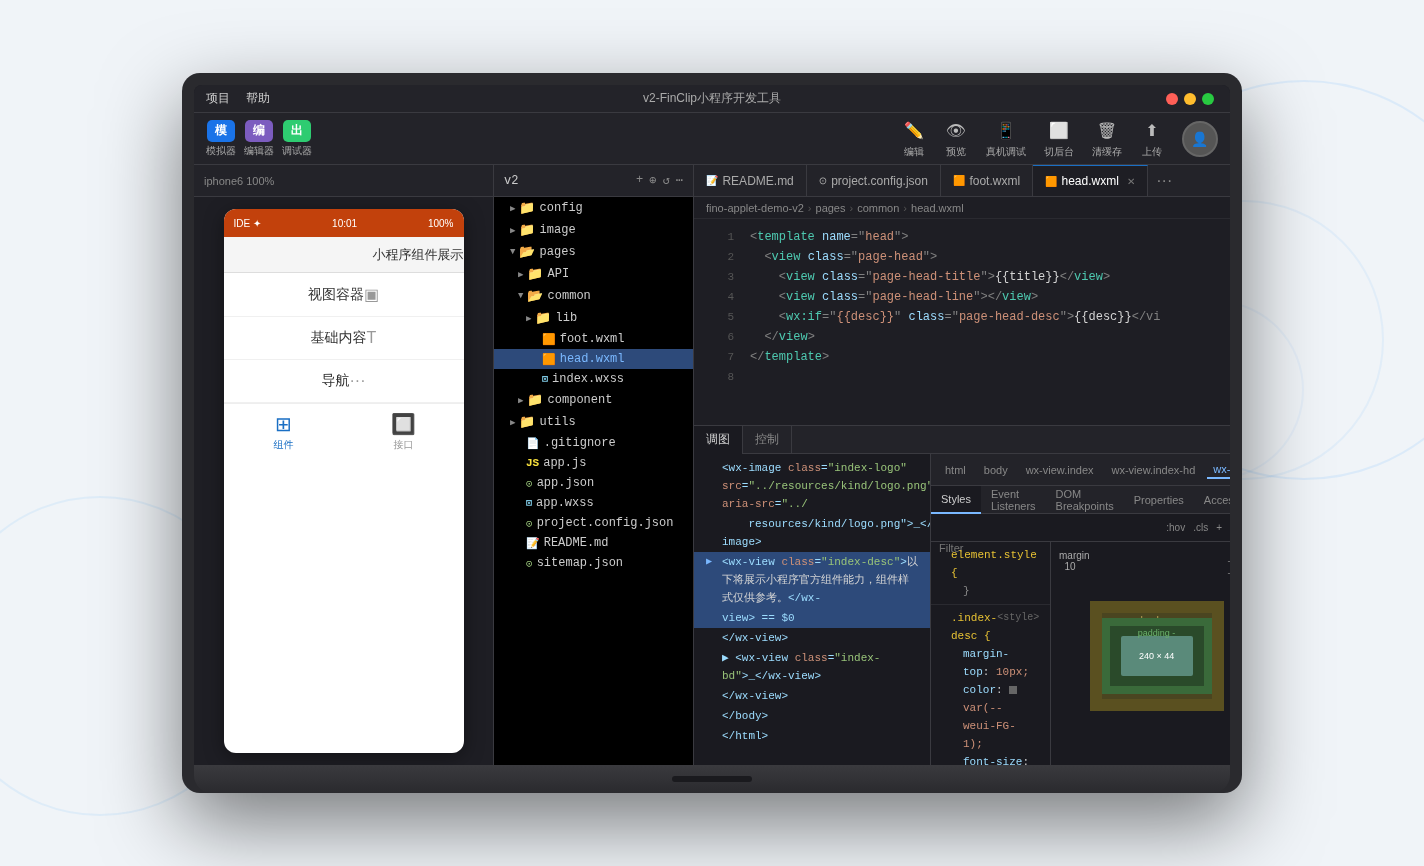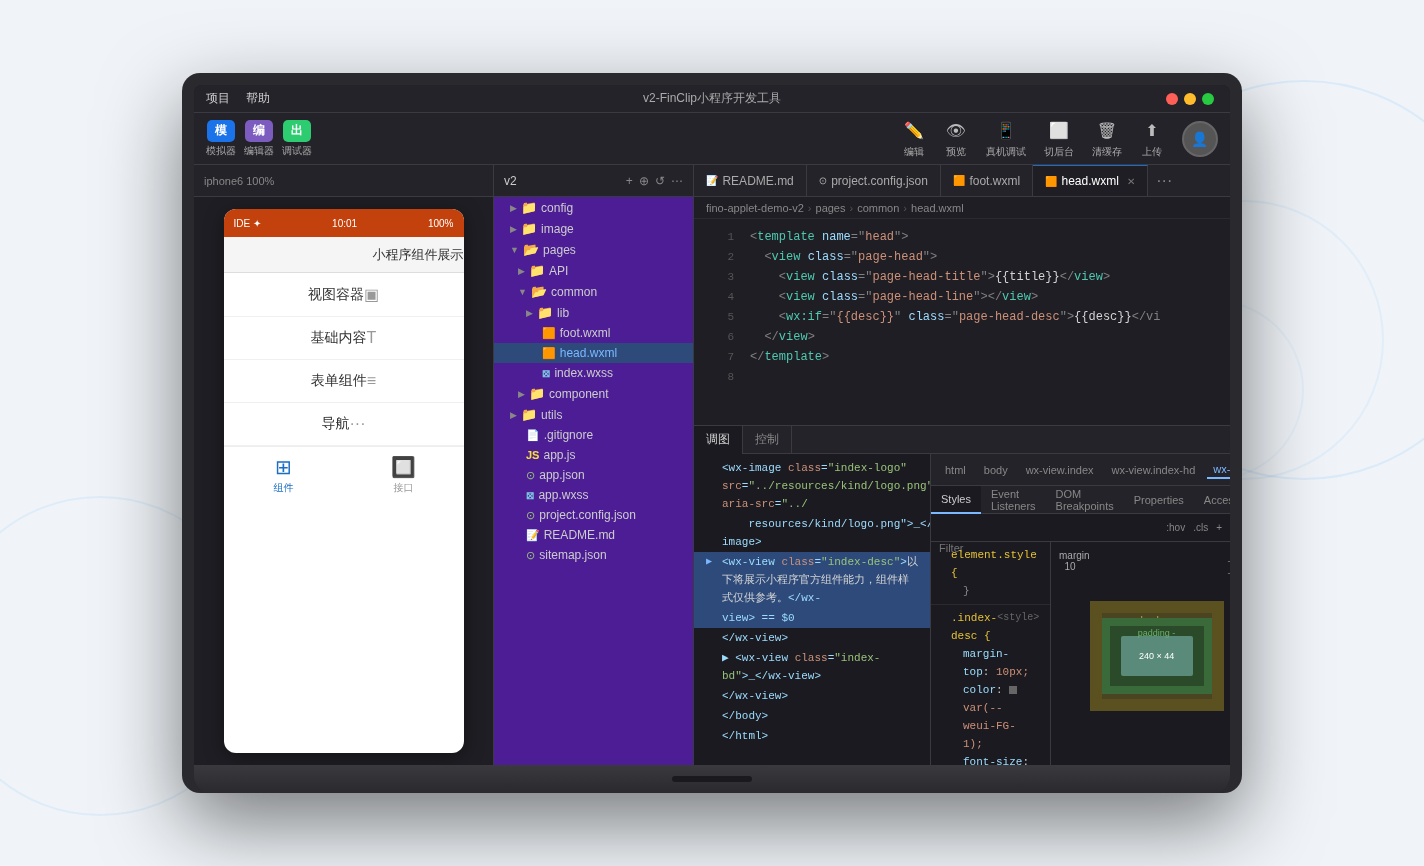--- a/index.html
+++ b/index.html
@@ -285,25 +285,26 @@
       color: #999;
     }
     .phone-bottom-tab.active { color: #1a6fc4; }
     .phone-bottom-tab .tab-icon-nav {
       font-size: 20px;
       margin-bottom: 2px;
     }
     
     .file-tree {
       width: 200px;
-      background: #4c1d95;
+      background: #000000;
       border-right: 1px solid #3a3a40;
       flex-shrink: 0;
       overflow-y: auto;
       font-size: 12px;
+      font-family: Liberation Mono, monospace;
     }
     .tree-header {
       height: 32px;
       background: #232329;
       display: flex;
       align-items: center;
       padding: 0 10px;
       font-size: 12px;
       color: #ccc;
       border-bottom: 1px solid #3a3a40;
@@ -638,24 +639,20 @@
 
 
             <div>
               <div class="phone-nav-item">
                 <span>视图容器</span>
                 <span class="phone-nav-icon">▣</span>
               </div>
               <div class="phone-nav-item">
                 <span>基础内容</span>
                 <span class="phone-nav-icon">T</span>
-              </div>
-              <div class="phone-nav-item">
-                <span>表单组件</span>
-                <span class="phone-nav-icon">≡</span>
               </div>
               <div class="phone-nav-item">
                 <span>导航</span>
                 <span class="phone-nav-icon">···</span>
               </div>
             </div>
 
             <div class="phone-bottom-nav">
               <div class="phone-bottom-tab active">
                 <span class="tab-icon-nav">⊞</span>

